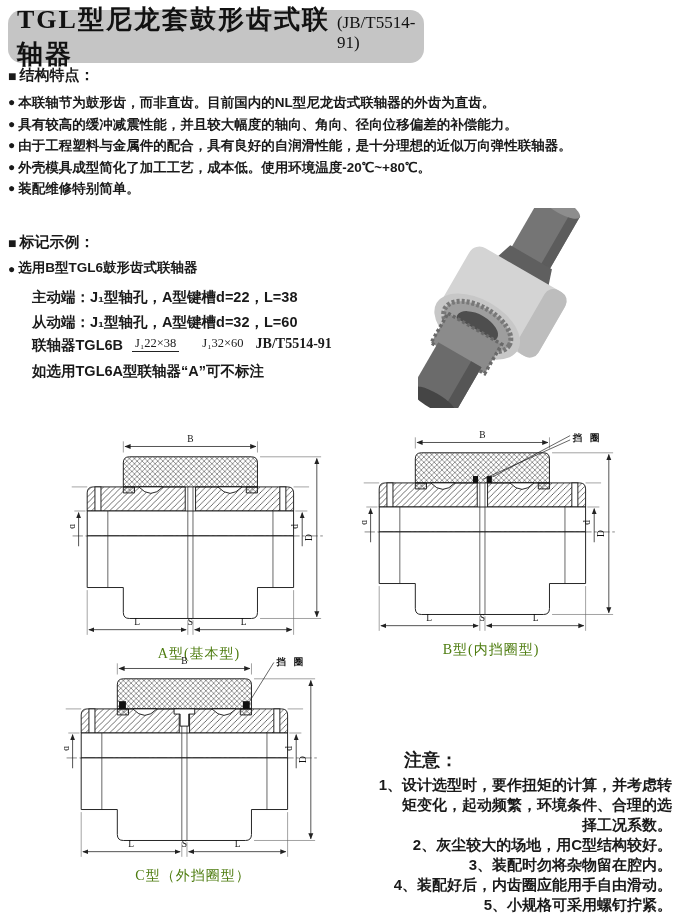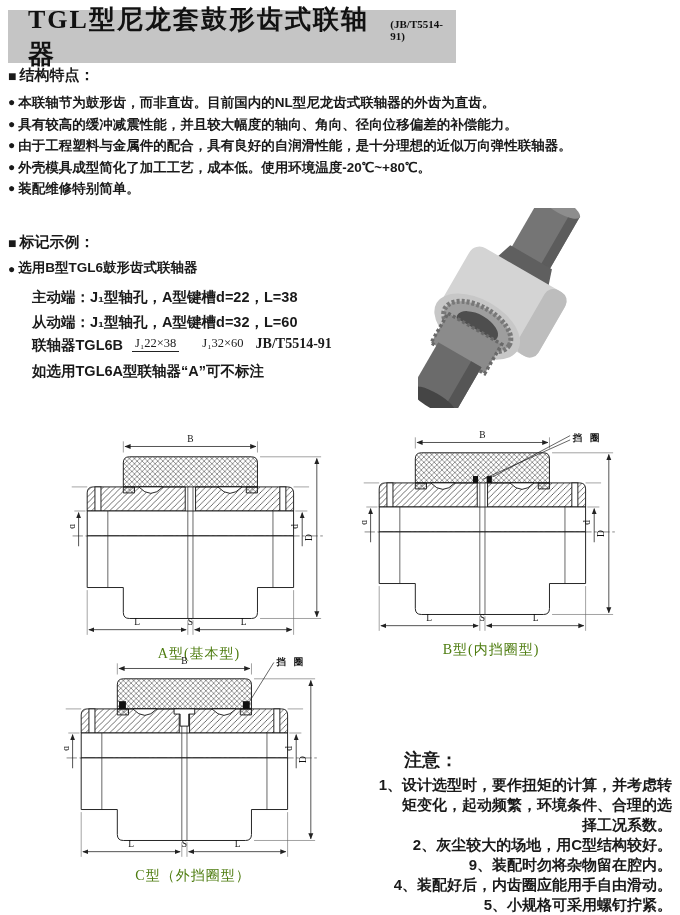--- a/index.html
+++ b/index.html
@@ -1,23 +1,23 @@
 <!DOCTYPE html>
 <html><head>
 <meta charset="utf-8">
 <style>
   html,body{margin:0;padding:0;background:#e9e9e9;}
   .page{position:relative;width:680px;height:915px;background:#ffffff;overflow:hidden;
         font-family:"Liberation Sans",sans-serif;color:#1a1a1a;}
   
-  .banner{position:absolute;left:8px;top:10px;width:448px;height:53px;background:#c5c5c5;
-          display:flex;align-items:center;padding-left:20px;box-sizing:border-box;}
+  .banner{position:absolute;left:8px;top:10px;width:416px;height:53px;background:#c5c5c5;
+          display:flex;align-items:center;padding-left:9px;box-sizing:border-box;border-radius:14px;}
   .banner h1{margin:0;font-family:"Liberation Serif",serif;font-weight:bold;
              font-size:26px;letter-spacing:2px;color:#111;display:flex;align-items:baseline;}
-  .banner .suffix{font-size:11px;font-weight:bold;letter-spacing:0;margin-left:2px;}
+  .banner .suffix{font-size:17px;font-weight:normal;letter-spacing:0;margin-left:2px;}
   
   .sec-head{display:flex;align-items:center;font-size:15px;font-weight:bold;}
   .sq{font-size:14px;margin-right:3px;}
   
   .features{position:absolute;left:8px;top:66px;width:664px;}
   .features ul{list-style:none;margin:7px 0 0 0;padding:0;}
   .features li{display:flex;font-size:13.5px;font-weight:bold;line-height:21.5px;}
   .blt{margin-right:3px;font-size:12px;line-height:21.5px;}
   
   .marking{position:absolute;left:8px;top:233px;width:408px;}
@@ -241,19 +241,19 @@
       </g>
     </svg>
     <figcaption>C型（外挡圈型）</figcaption>
   </figure>
 
   <section class="notes">
     <div class="notes-head">注意：</div>
     <ol>
       <li>1、设计选型时，要作扭矩的计算，并考虑转矩变化，起动频繁，环境条件、合理的选择工况系数。</li>
       <li>2、灰尘较大的场地，用C型结构较好。</li>
-      <li>9、装配时勿将杂物留在腔内。</li>
+      <li>3、装配时勿将杂物留在腔内。</li>
       <li>4、装配好后，内齿圈应能用手自由滑动。</li>
       <li>5、小规格可采用螺钉拧紧。</li>
     </ol>
   </section>
 
 </div>
 
 </body></html>

